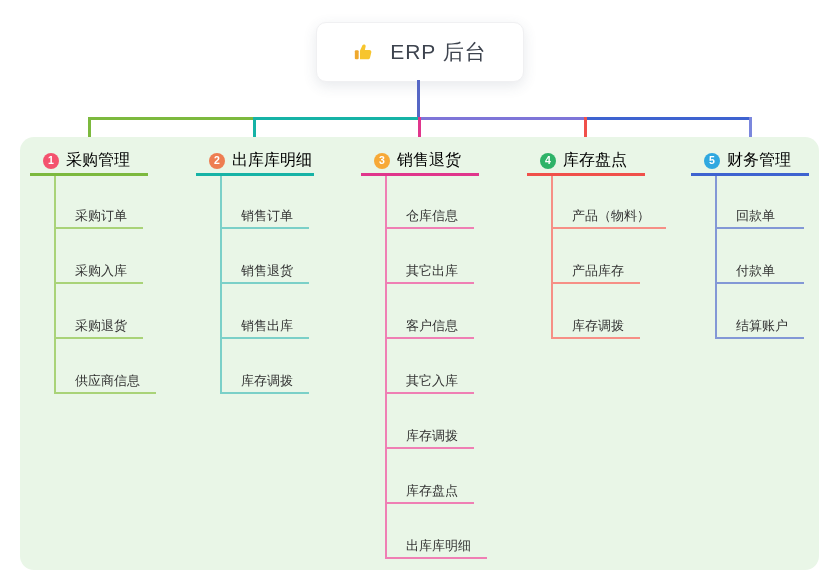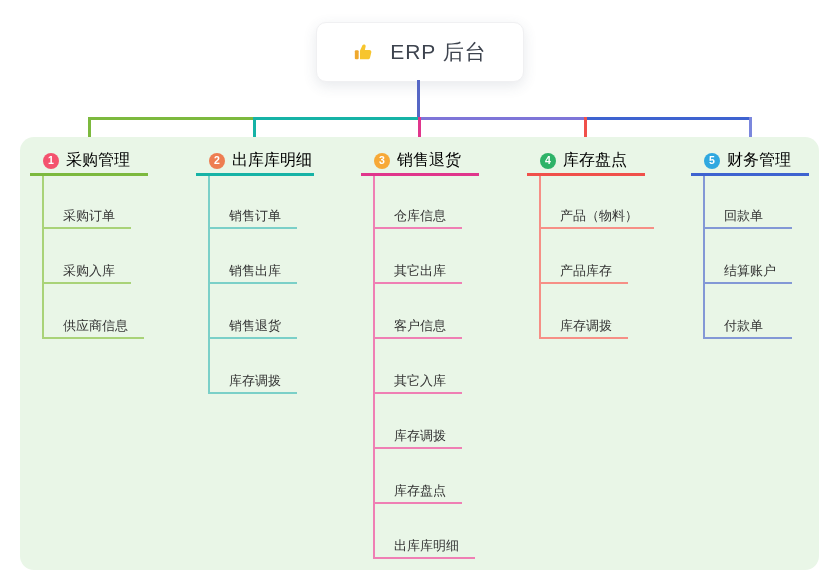--- a/index.html
+++ b/index.html
@@ -34,21 +34,21 @@
     display:flex;align-items:center;gap:7px;padding-left:13px;
     border-bottom:3px solid var(--main);
   }
   .badge{
     flex:0 0 auto;width:16px;height:16px;border-radius:50%;
     background:var(--badge);color:#ffffff;font-size:10.5px;font-weight:bold;
     display:flex;align-items:center;justify-content:center;line-height:1;
   }
   .hdr-label{font-size:16px;color:#000000;white-space:nowrap;}
   .sub-list{
-    list-style:none;margin:0 0 0 12px;padding:0;
+    list-style:none;margin:0 0 0 24px;padding:0;
     border-left:2px solid var(--sub);
   }
   .sub-list li{
     box-sizing:border-box;height:55px;min-width:87px;width:max-content;
     display:flex;align-items:flex-end;
     padding:0 16px 2px 19px;
     border-bottom:2px solid var(--sub);
     font-size:13px;color:#333333;white-space:nowrap;
   }
   .sub-list li.first{height:53px;}
@@ -82,33 +82,34 @@
   <div class="panel" style="background-color: rgb(233, 246, 231);"></div>
 
   <div class="col" style="left: 30px; --main: #7CB93E; --sub: #A9D378; --badge: #F4526E;">
     <div class="hdr">
       <span class="badge">1</span>
       <span class="hdr-label">采购管理</span>
     </div>
     <ul class="sub-list">
         <li class="first">采购订单</li>
         <li>采购入库</li>
+        <li>采购退货</li>
         <li>供应商信息</li>
       </ul>
   </div>
 
   <div class="col" style="left: 196px; --main: #16B3A6; --sub: #7BD0C8; --badge: #EE7D51;">
     <div class="hdr">
       <span class="badge">2</span>
       <span class="hdr-label">出库库明细</span>
     </div>
     <ul class="sub-list">
         <li class="first">销售订单</li>
+        <li>销售退货</li>
         <li>销售出库</li>
-        <li>销售退货</li>
         <li>库存调拨</li>
       </ul>
   </div>
 
   <div class="col" style="left: 361px; --main: #E0368C; --sub: #EF7FB4; --badge: #F7A937;">
     <div class="hdr">
       <span class="badge">3</span>
       <span class="hdr-label">销售退货</span>
     </div>
     <ul class="sub-list">
@@ -134,18 +135,18 @@
       </ul>
   </div>
 
   <div class="col" style="left: 691px; --main: #3E63D0; --sub: #8398D6; --badge: #2FA8E0;">
     <div class="hdr">
       <span class="badge">5</span>
       <span class="hdr-label">财务管理</span>
     </div>
     <ul class="sub-list">
         <li class="first">回款单</li>
+        <li>付款单</li>
         <li>结算账户</li>
-        <li>付款单</li>
       </ul>
   </div>
 
 </div>
 
 </body></html>

